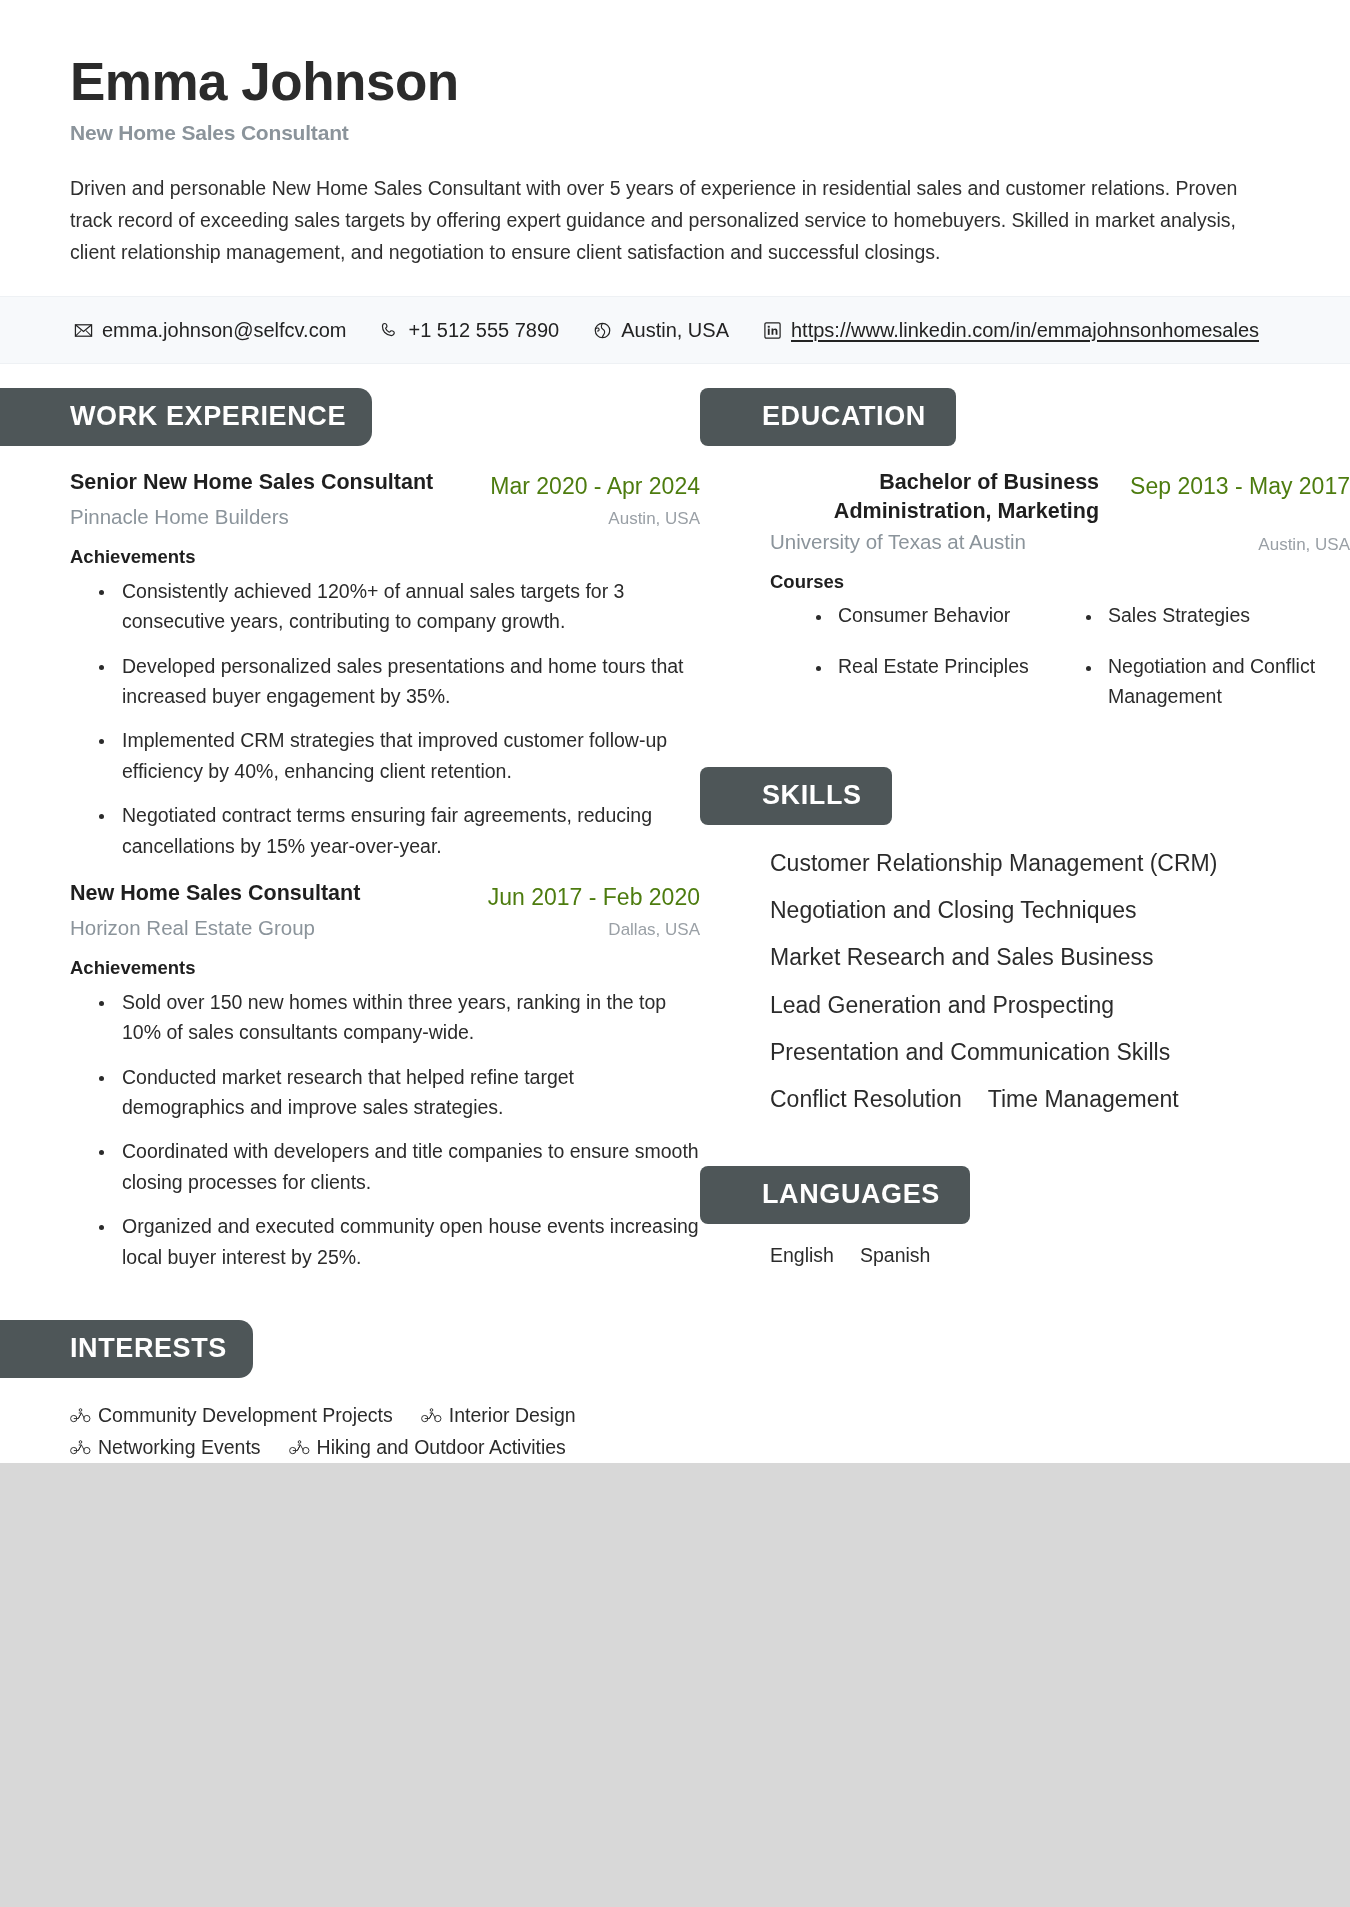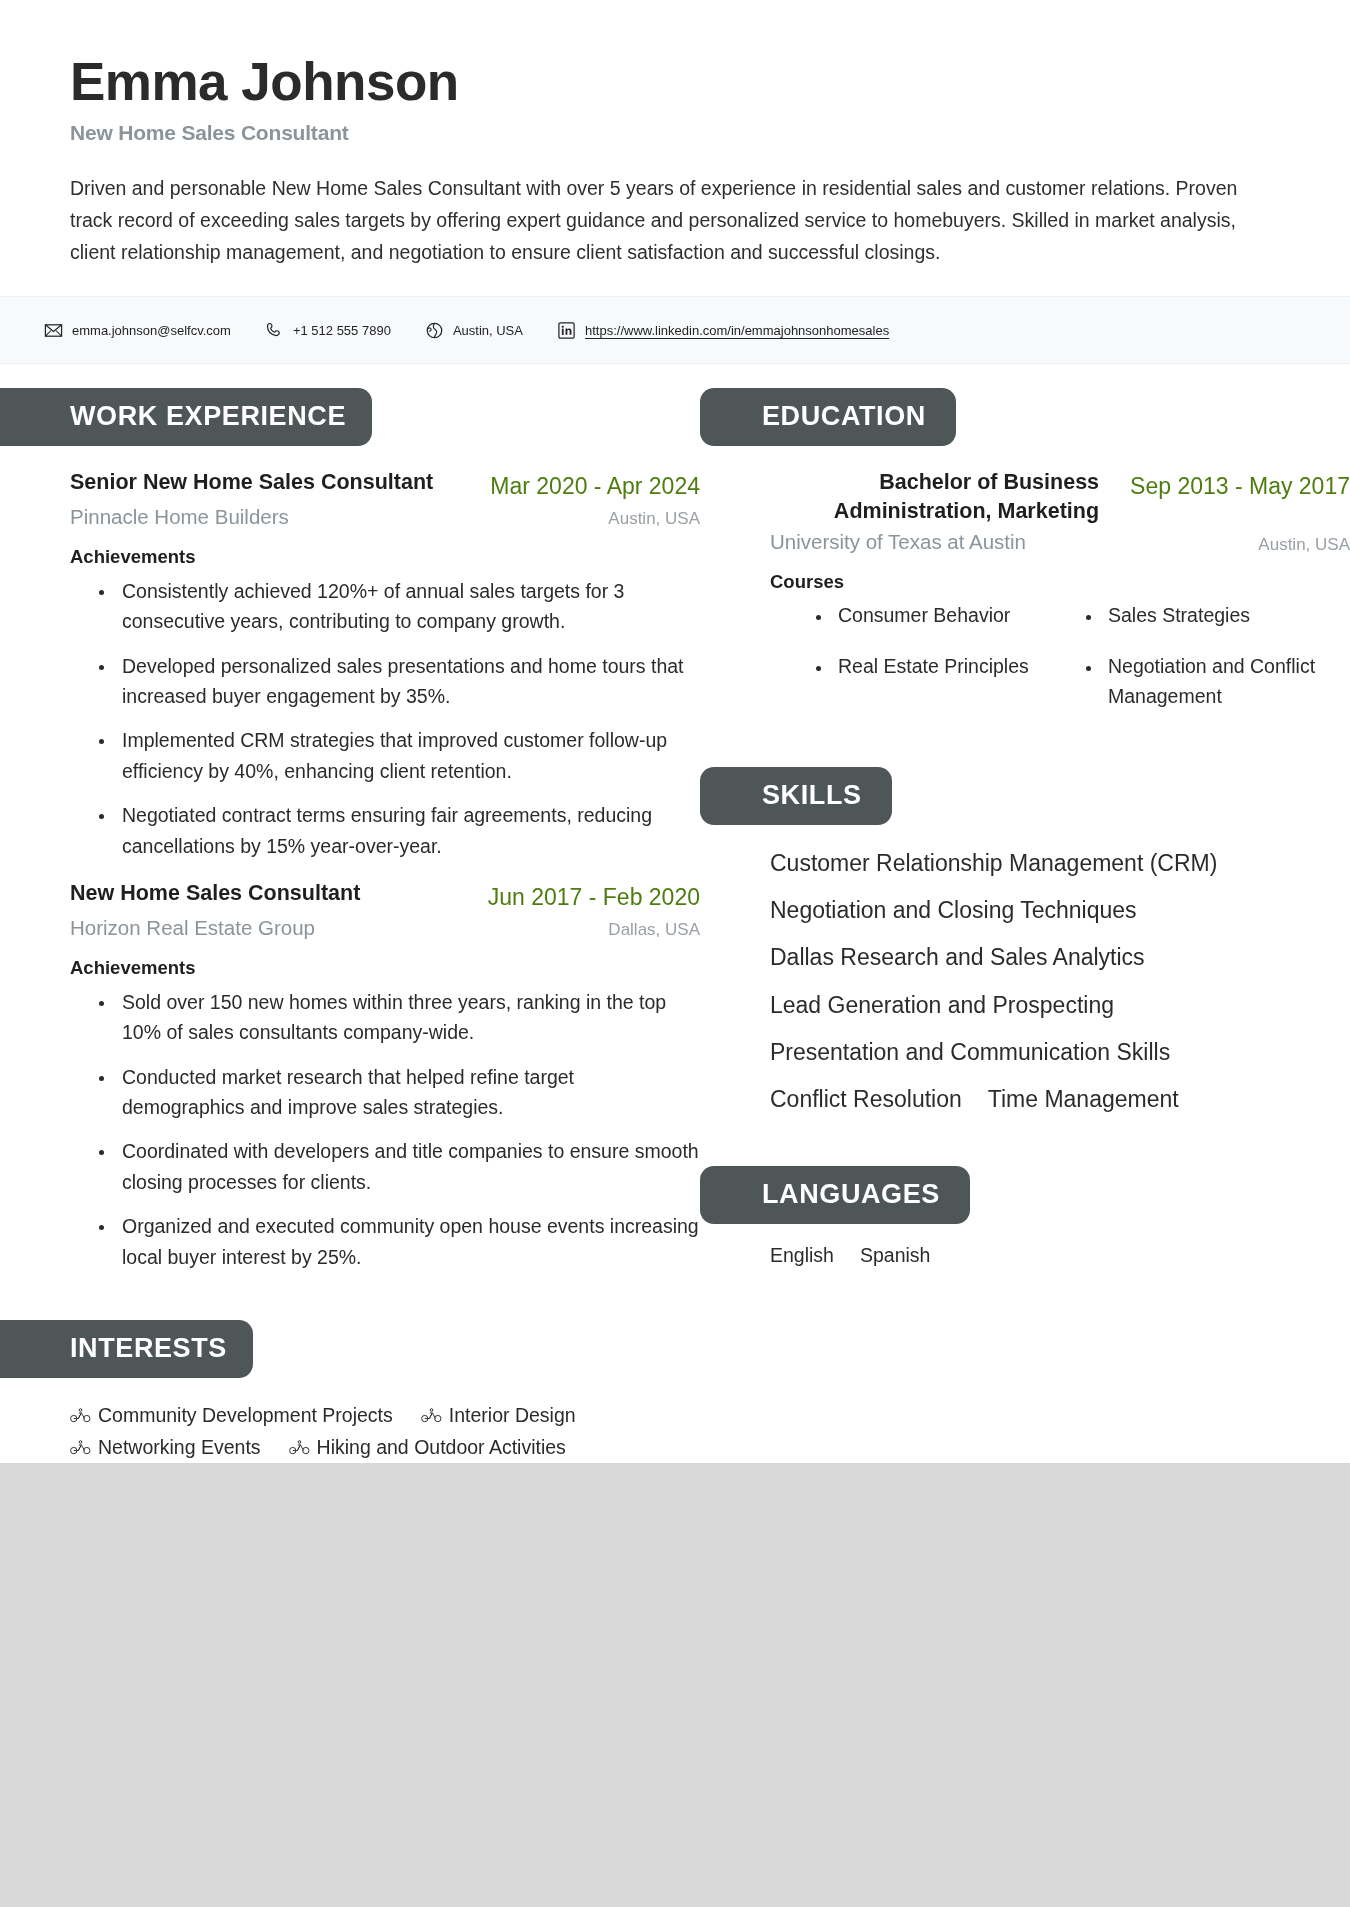--- a/index.html
+++ b/index.html
@@ -50,23 +50,23 @@
 
   
   .contact-bar {
     margin-top: 28px;
     background: #f7f9fb;
     border-top: 1px solid #eef1f4;
     border-bottom: 1px solid #eef1f4;
     height: 68px;
     display: flex;
     align-items: center;
-    padding: 0 44px;
+    padding: 0 74px;
     gap: 34px;
-    font-size: 13px;
+    font-size: 20px;
     color: #232323;
   }
 
   .contact-item {
     display: flex;
     align-items: center;
     gap: 9px;
     white-space: nowrap;
   }
 
@@ -113,21 +113,21 @@
 
   .right-badge {
     display: inline-block;
     background: #4e5658;
     color: #fff;
     font-size: 27px;
     font-weight: 800;
     letter-spacing: 0.6px;
     line-height: 1;
     padding: 15px 30px 16px 62px;
-    border-radius: 14px;
+    border-radius: 8px;
   }
 
   
   .entry {
     padding: 0 0 0 70px;
     margin-top: 22px;
   }
   .entry-right {
     padding: 0 0 0 70px;
     margin-top: 22px;
@@ -477,21 +477,21 @@
       <div style="margin-top:34px;">
         <div class="right-badge">SKILLS</div>
         <div class="skills-list">
           <div class="skills-row">
               <span class="skill-item">Customer Relationship Management (CRM)</span>
             </div>
           <div class="skills-row">
               <span class="skill-item">Negotiation and Closing Techniques</span>
             </div>
           <div class="skills-row">
-              <span class="skill-item">Dallas Research and Sales Analytics</span>
+              <span class="skill-item">Market Research and Sales Business</span>
             </div>
           <div class="skills-row">
               <span class="skill-item">Lead Generation and Prospecting</span>
             </div>
           <div class="skills-row">
               <span class="skill-item">Presentation and Communication Skills</span>
             </div>
           <div class="skills-row">
             <span class="skill-item">Conflict Resolution</span>
             <span class="skill-item">Time Management</span>

